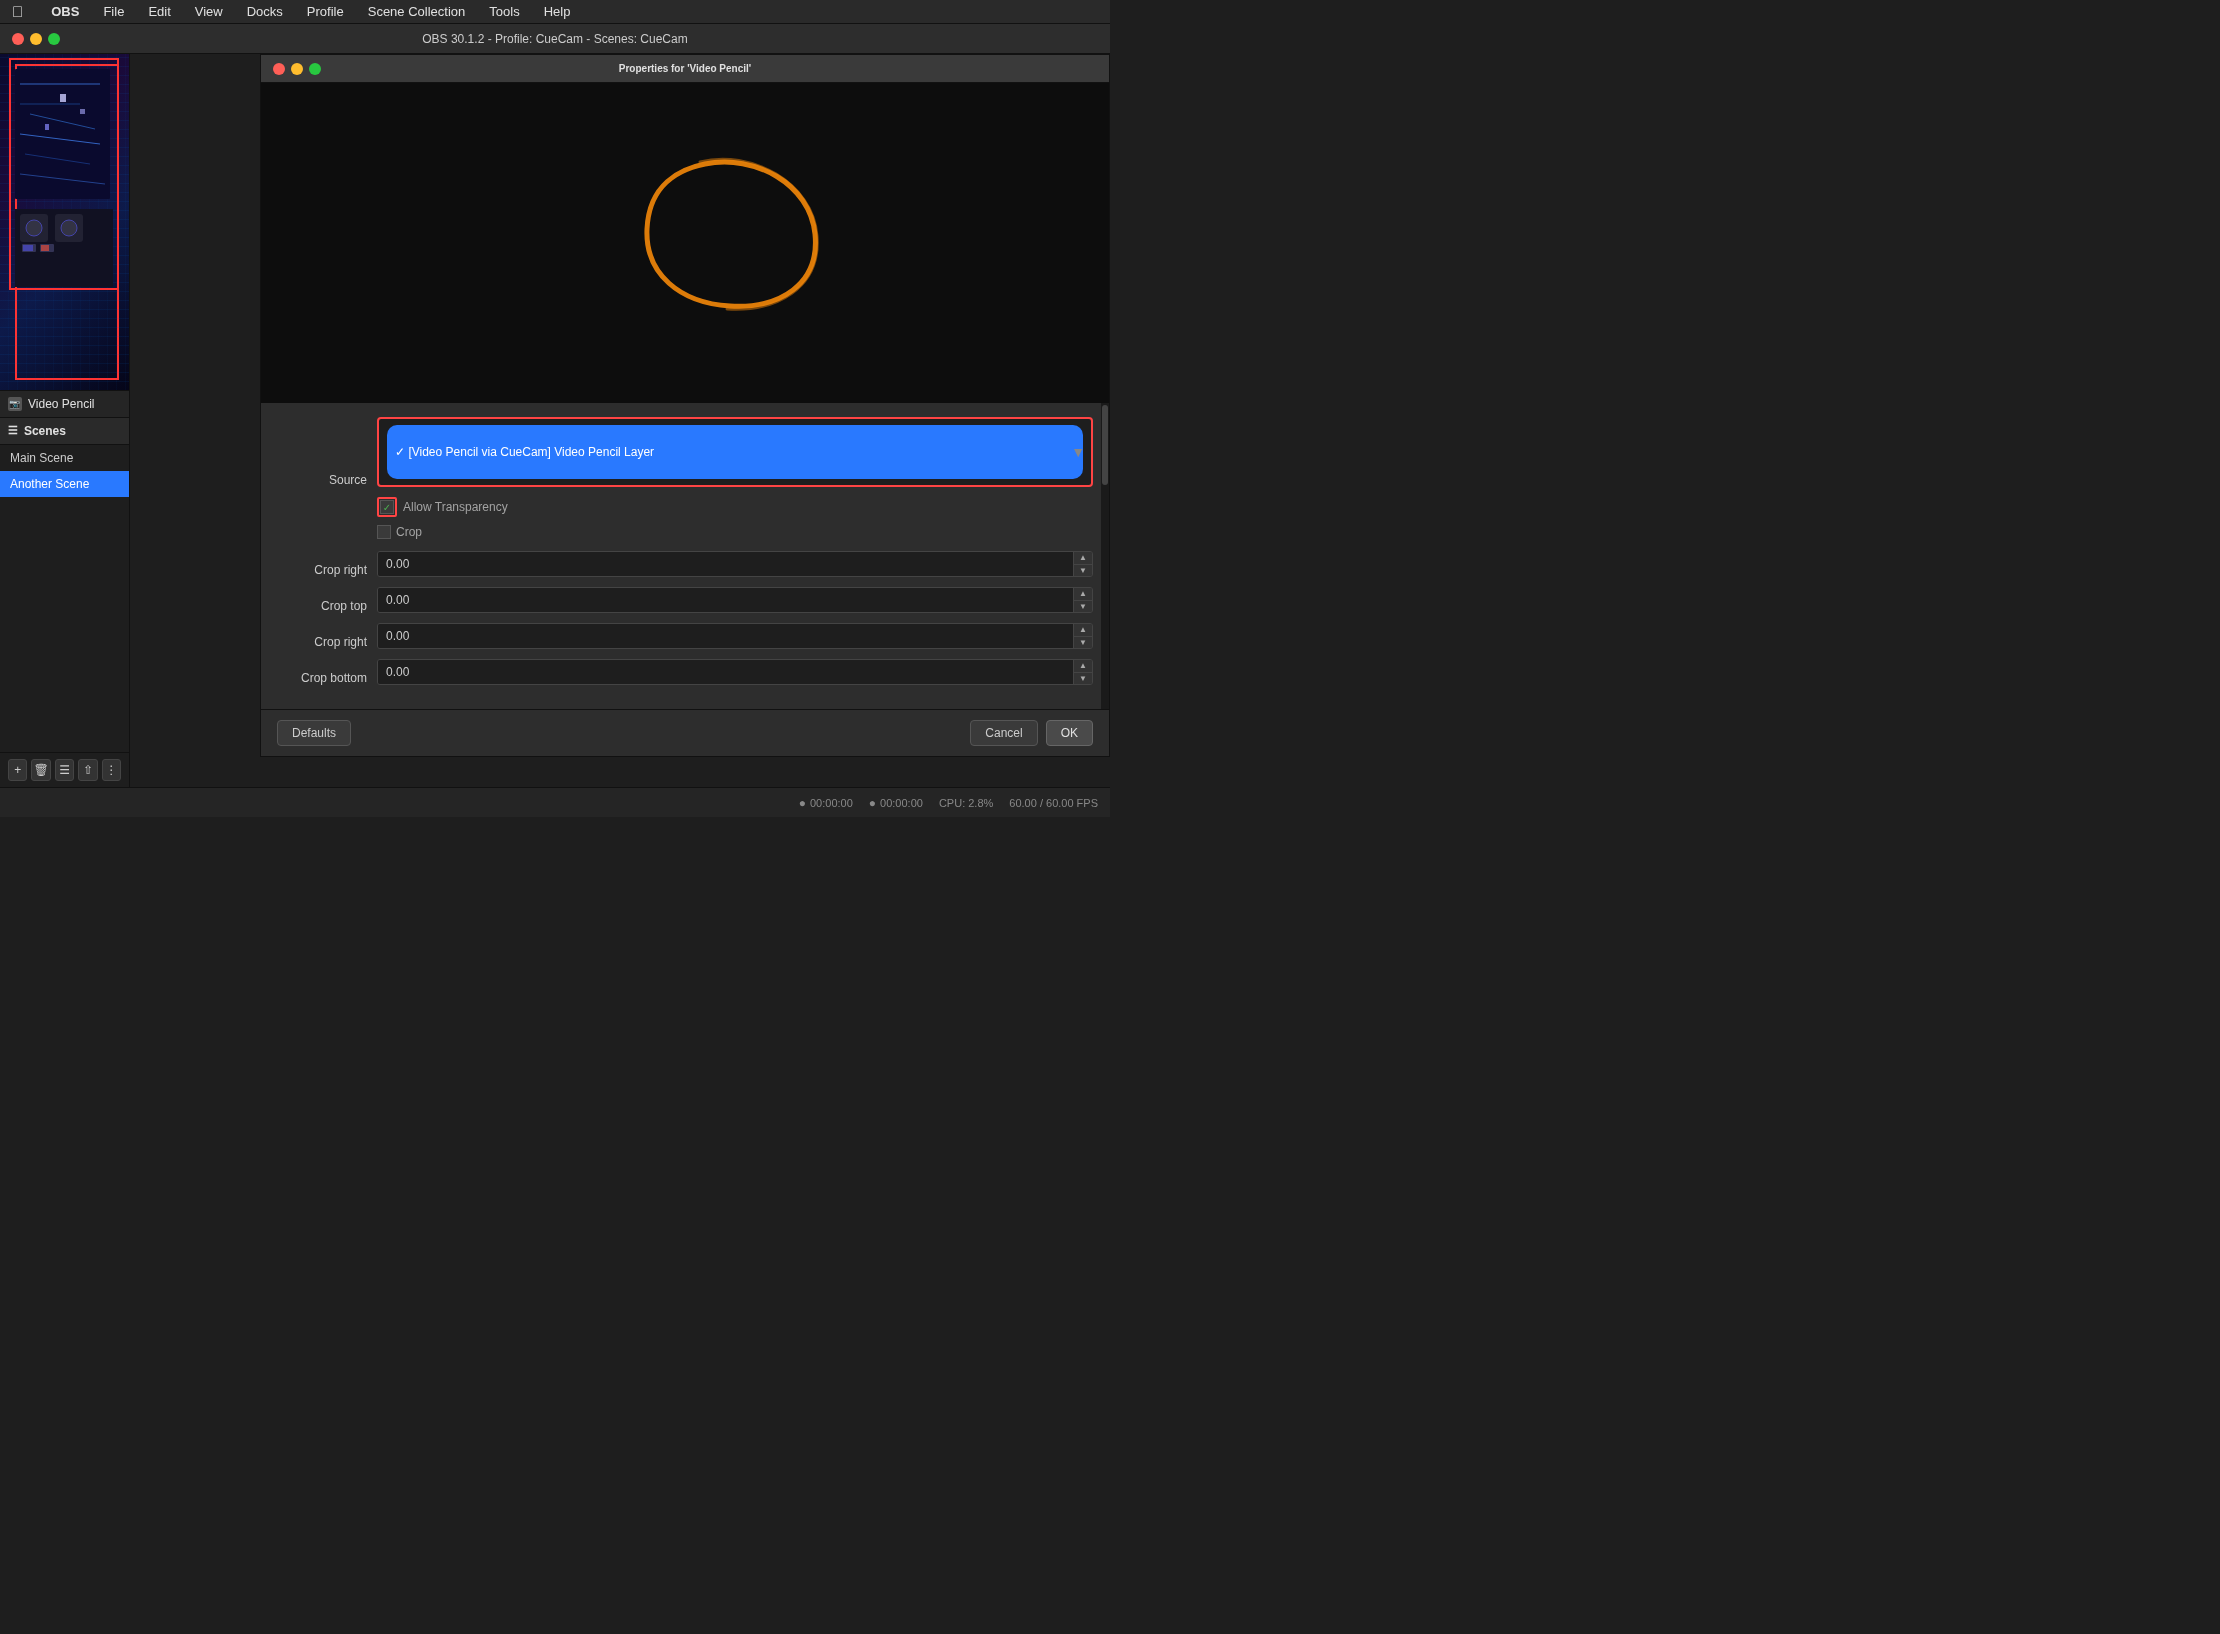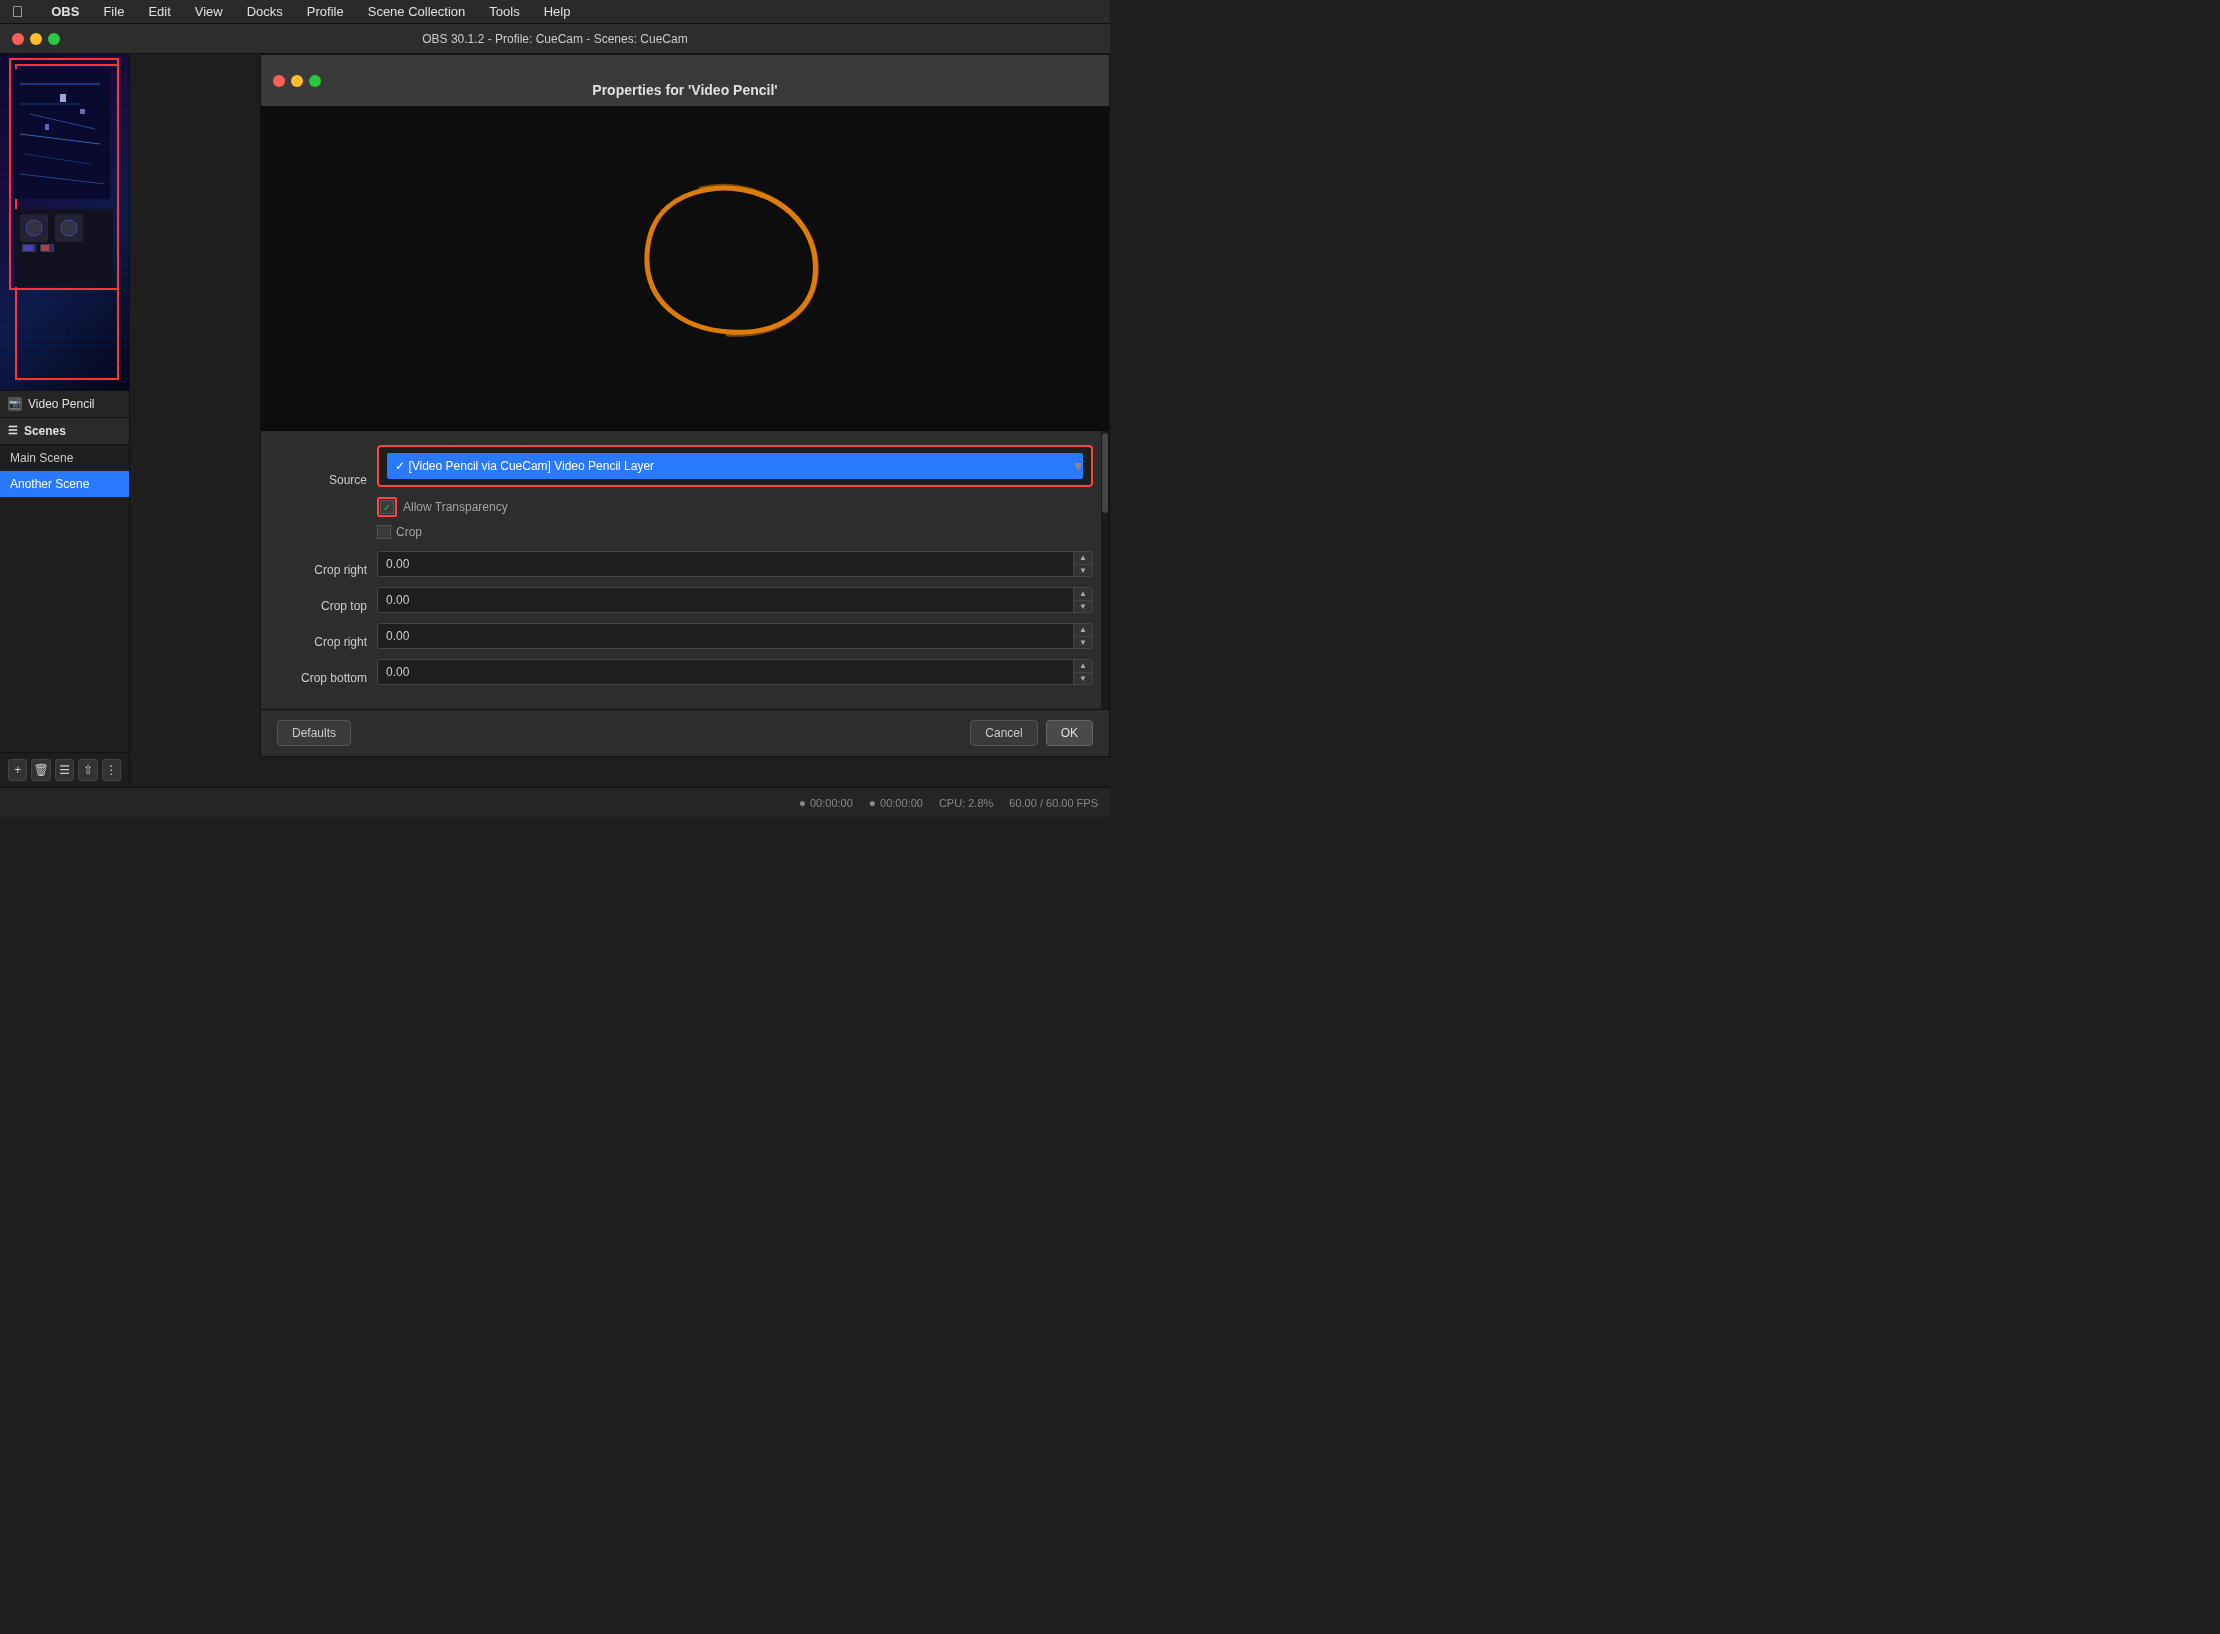--- a/index.html
+++ b/index.html
@@ -214,24 +214,23 @@
     .dialog-titlebar-dots {
       display: flex;
       gap: 6px;
       position: absolute;
       left: 12px;
     }
 
     .dialog-title {
       flex: 1;
       text-align: center;
-      font-size: 14px;
+      font-size: 10px;
       font-weight: 600;
       color: #e0e0e0;
-      margin-top: 19px;
     }
 
     .dialog-preview {
       flex: 1;
       background: #1a1a1a;
       position: relative;
       overflow: hidden;
       min-height: 200px;
     }
 
@@ -289,22 +288,22 @@
       align-items: center;
       gap: 6px;
       cursor: pointer;
       position: relative;
     }
 
     .source-dropdown-selected {
       flex: 1;
       background: #2979ff;
       color: white;
-      padding: 6px 8px;
-      border-radius: 2px;
+      padding: 20px 8px;
+      border-radius: 10px;
       font-size: 12px;
       display: flex;
       align-items: center;
       gap: 4px;
     }
 
     .source-dropdown-arrow {
       position: absolute;
       right: 6px;
       top: 50%;

